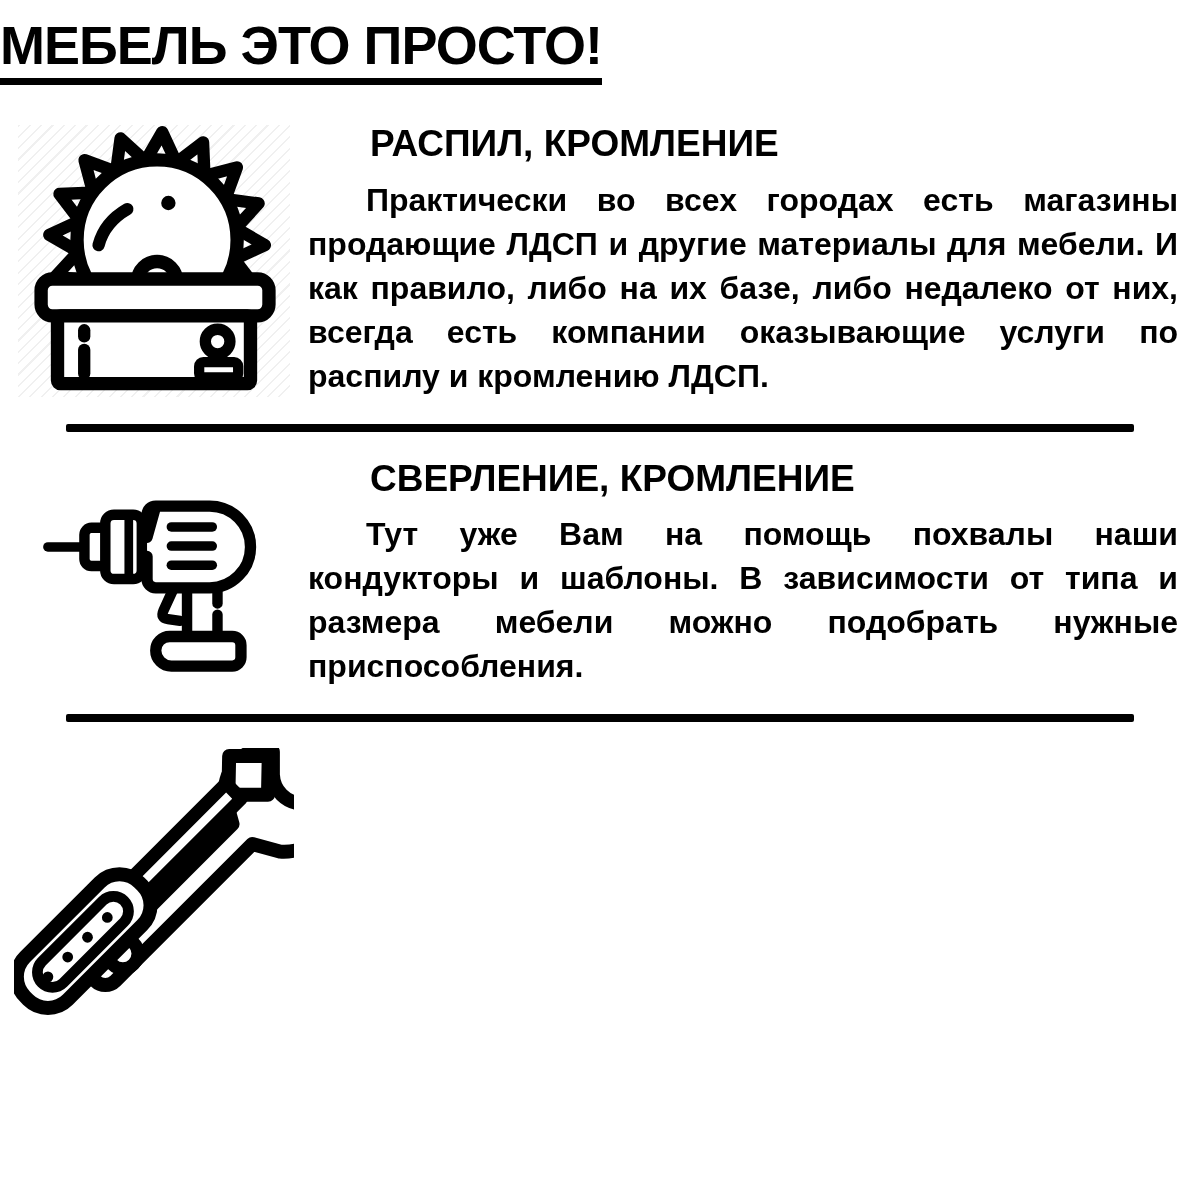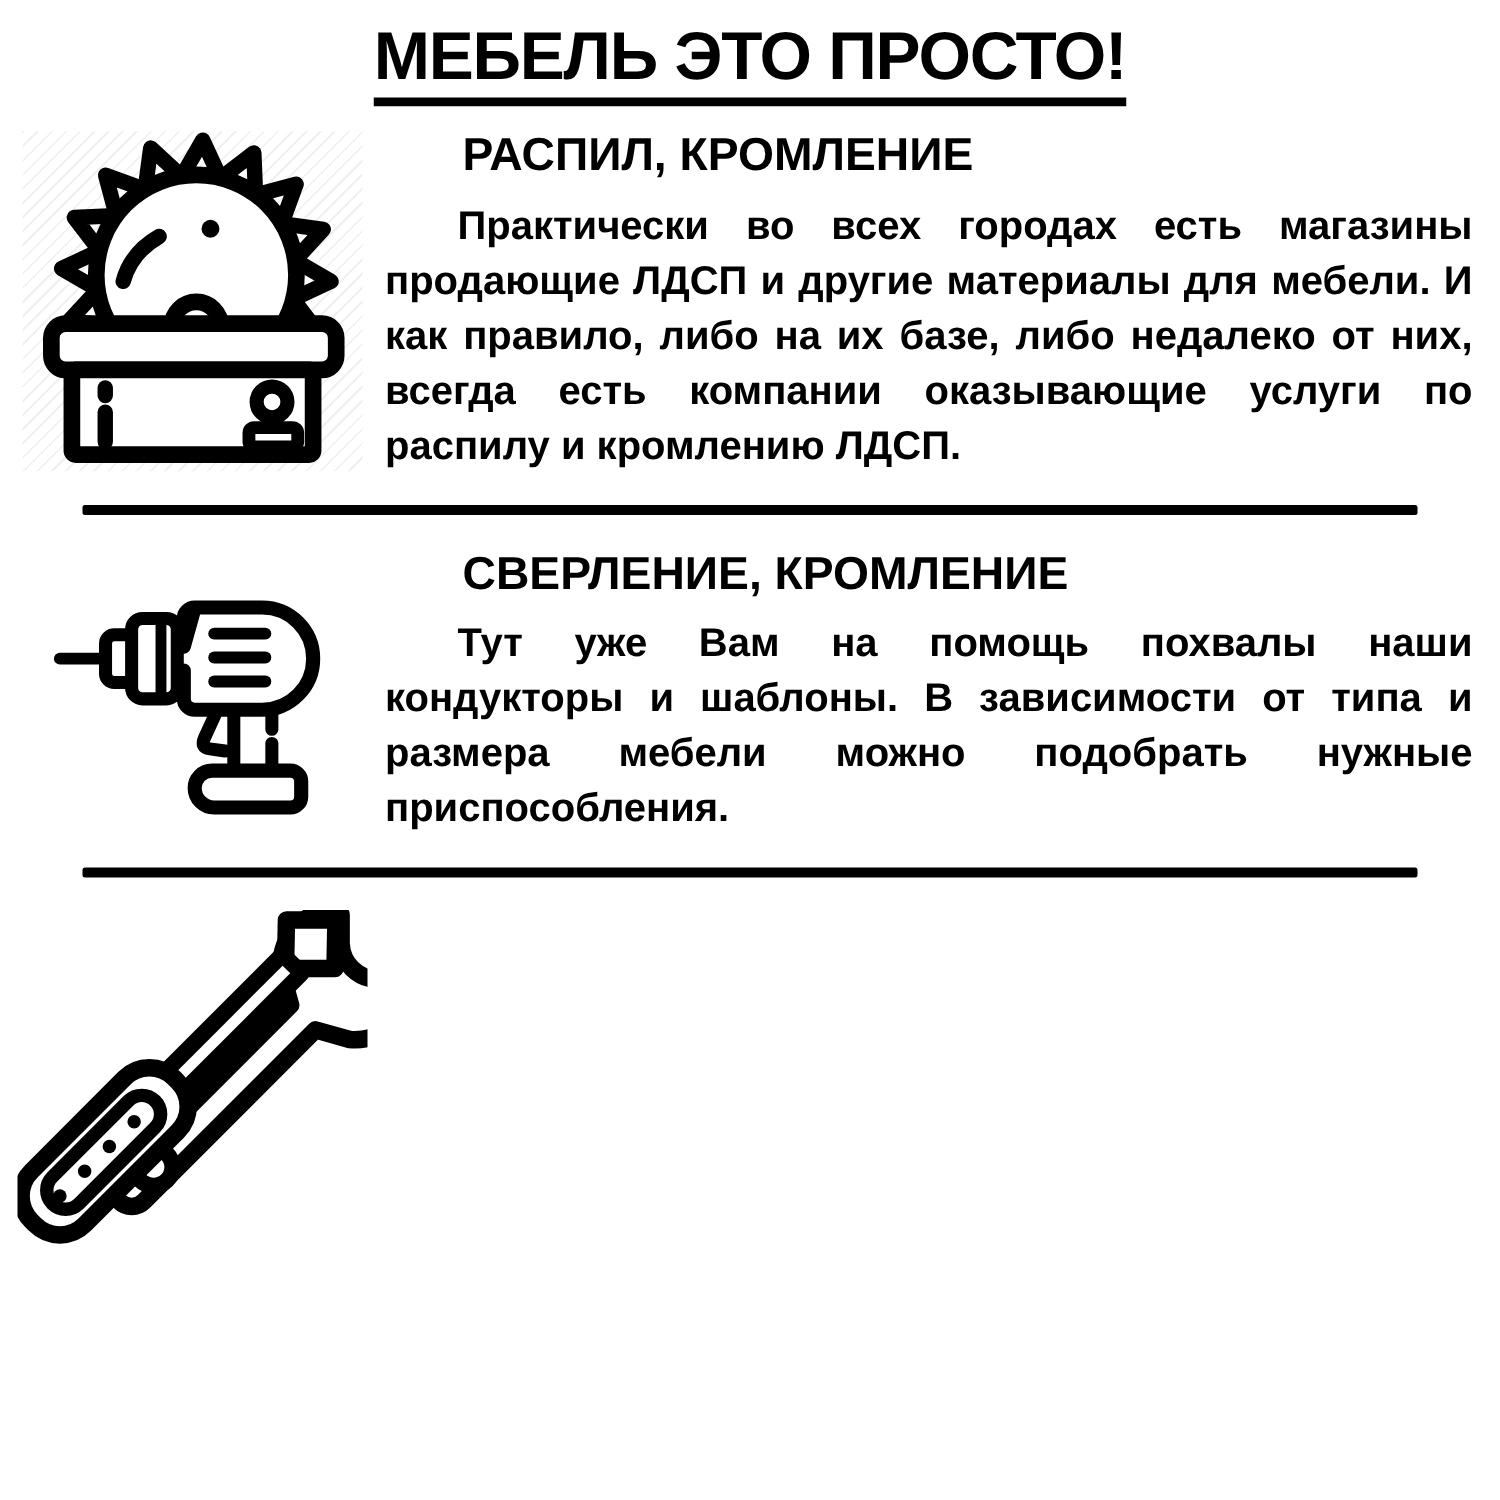--- a/index.html
+++ b/index.html
@@ -1,31 +1,31 @@
 <!DOCTYPE html>
 <html><head>
 <meta charset="utf-8">
 <style>
   html,body{margin:0;padding:0;background:#fff;}
   .page{
     width:1200px;height:1200px;background:#ffffff;color:#000;
     font-family:"Liberation Sans", sans-serif;
     position:relative;overflow:hidden;box-sizing:border-box;
   }
-  .title-wrap{display:flex;justify-content:center;margin-top:16px;}
+  .title-wrap{display:flex;margin-top:16px;}
   .page-title{
     font-size:54px;font-weight:bold;letter-spacing:-1px;
     border-bottom:7px solid #000;padding-bottom:3px;line-height:1.1;
     white-space:nowrap;
   }
   .section{
     display:grid;grid-template-columns:308px 1fr;
     align-items:center;box-sizing:border-box;padding-right:22px;
   }
-  .section-1{margin-top:18px;}
+  .section-1{margin-top:38px;}
   .icon-cell{display:flex;align-items:center;justify-content:center;}
   .hatch{
     background:repeating-linear-gradient(135deg,#f0f0f0 0px,#f0f0f0 1.5px,transparent 1.5px,transparent 8px);
   }
   .icon-box-saw{width:272px;height:272px;}
   .icon-box-drill{width:272px;height:200px;}
   .icon-box-tools{width:280px;height:280px;}
   .icon-box-saw svg,.icon-box-drill svg,.icon-box-tools svg{width:100%;height:100%;}
   .section-heading{
     font-size:37px;font-weight:bold;line-height:1.15;

